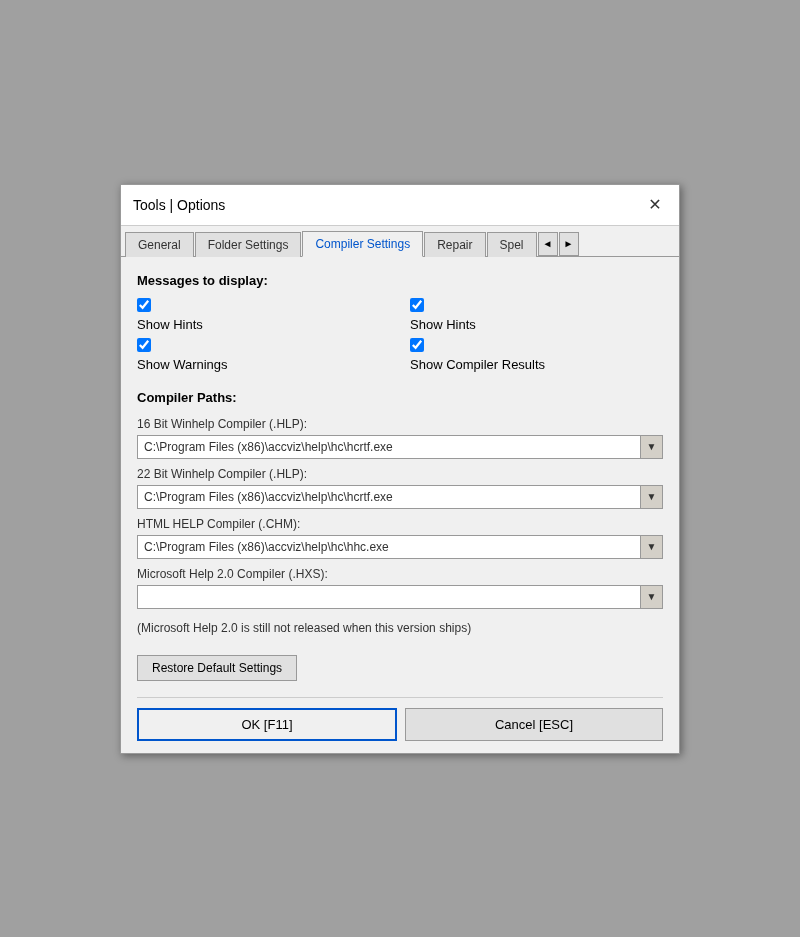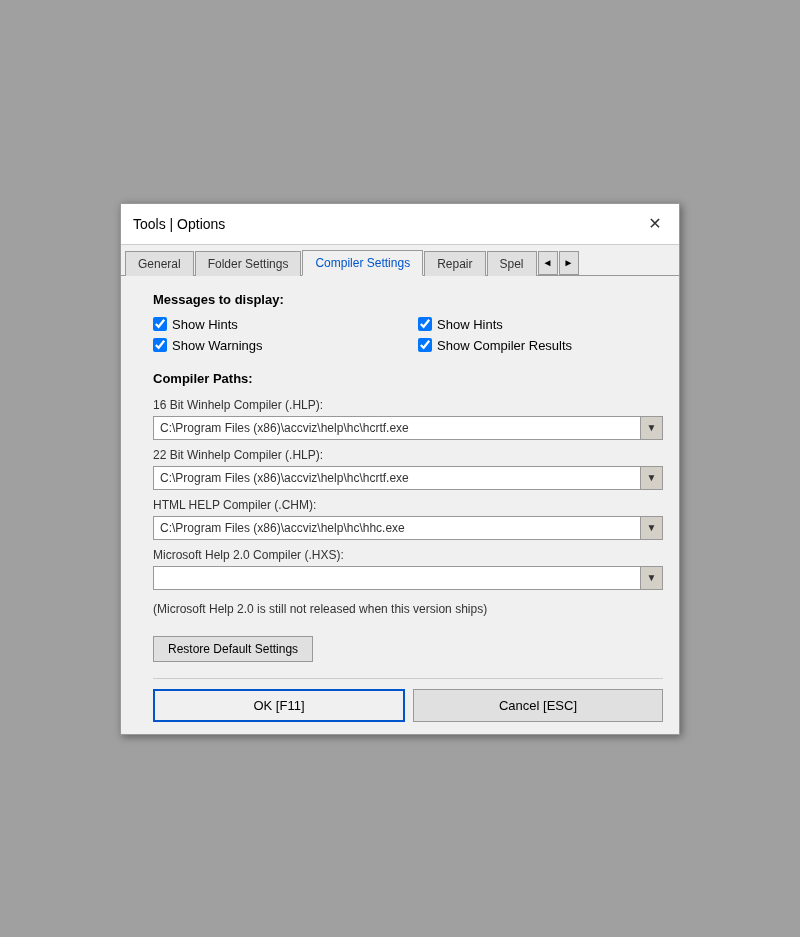--- a/index.html
+++ b/index.html
@@ -76,38 +76,39 @@
       width: 20px;
       height: 24px;
       cursor: pointer;
       font-size: 10px;
       display: flex;
       align-items: center;
       justify-content: center;
       margin-right: 1px;
     }
     .content {
-      padding: 16px 16px 12px 32px;
+      padding: 16px 16px 12px 16px;
       background: #f0f0f0;
     }
     .section-title {
       font-weight: bold;
       font-size: 13px;
       margin-bottom: 10px;
     }
     .checkboxes-grid {
       display: grid;
       grid-template-columns: 1fr 1fr;
       gap: 6px 20px;
       margin-bottom: 18px;
     }
     .checkbox-item {
       display: flex;
-      align-items: center;
+      align-items: flex-start;
       gap: 5px;
+      flex-direction: column;
     }
     .checkbox-item input[type="checkbox"] {
       width: 14px;
       height: 14px;
       cursor: pointer;
     }
     .compiler-paths-section {
       margin-bottom: 12px;
     }
     .compiler-paths-title {

